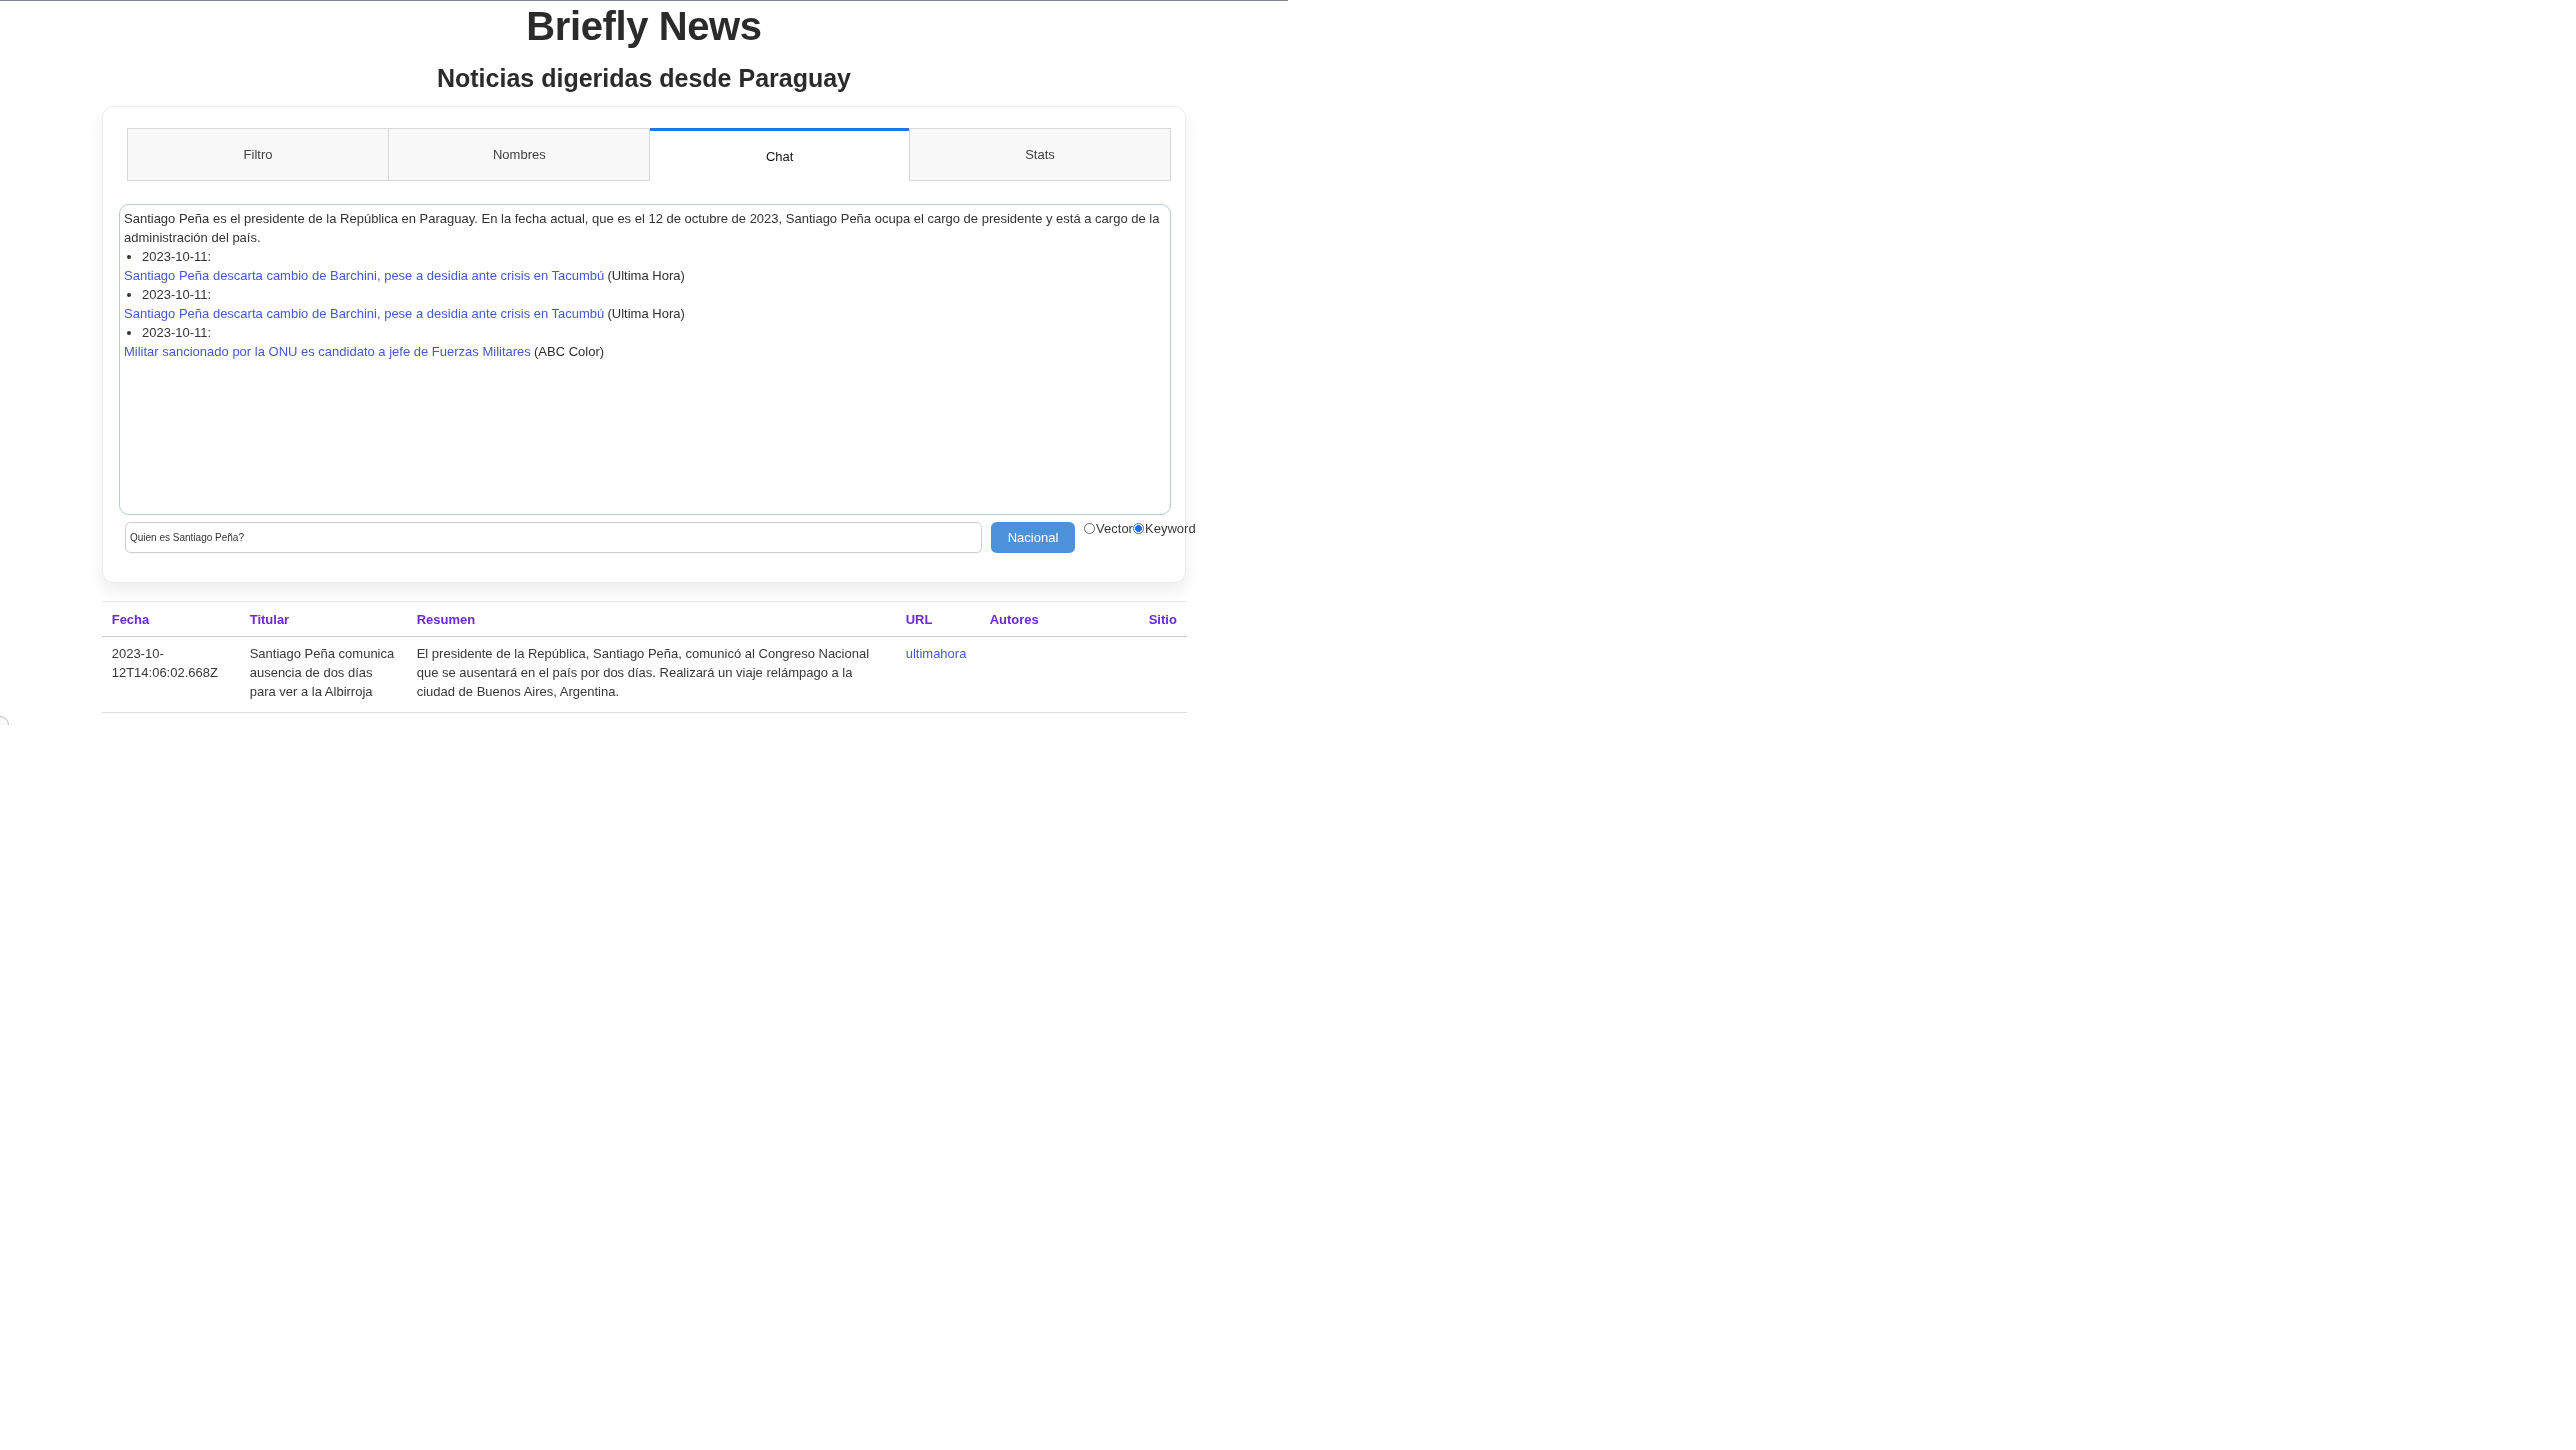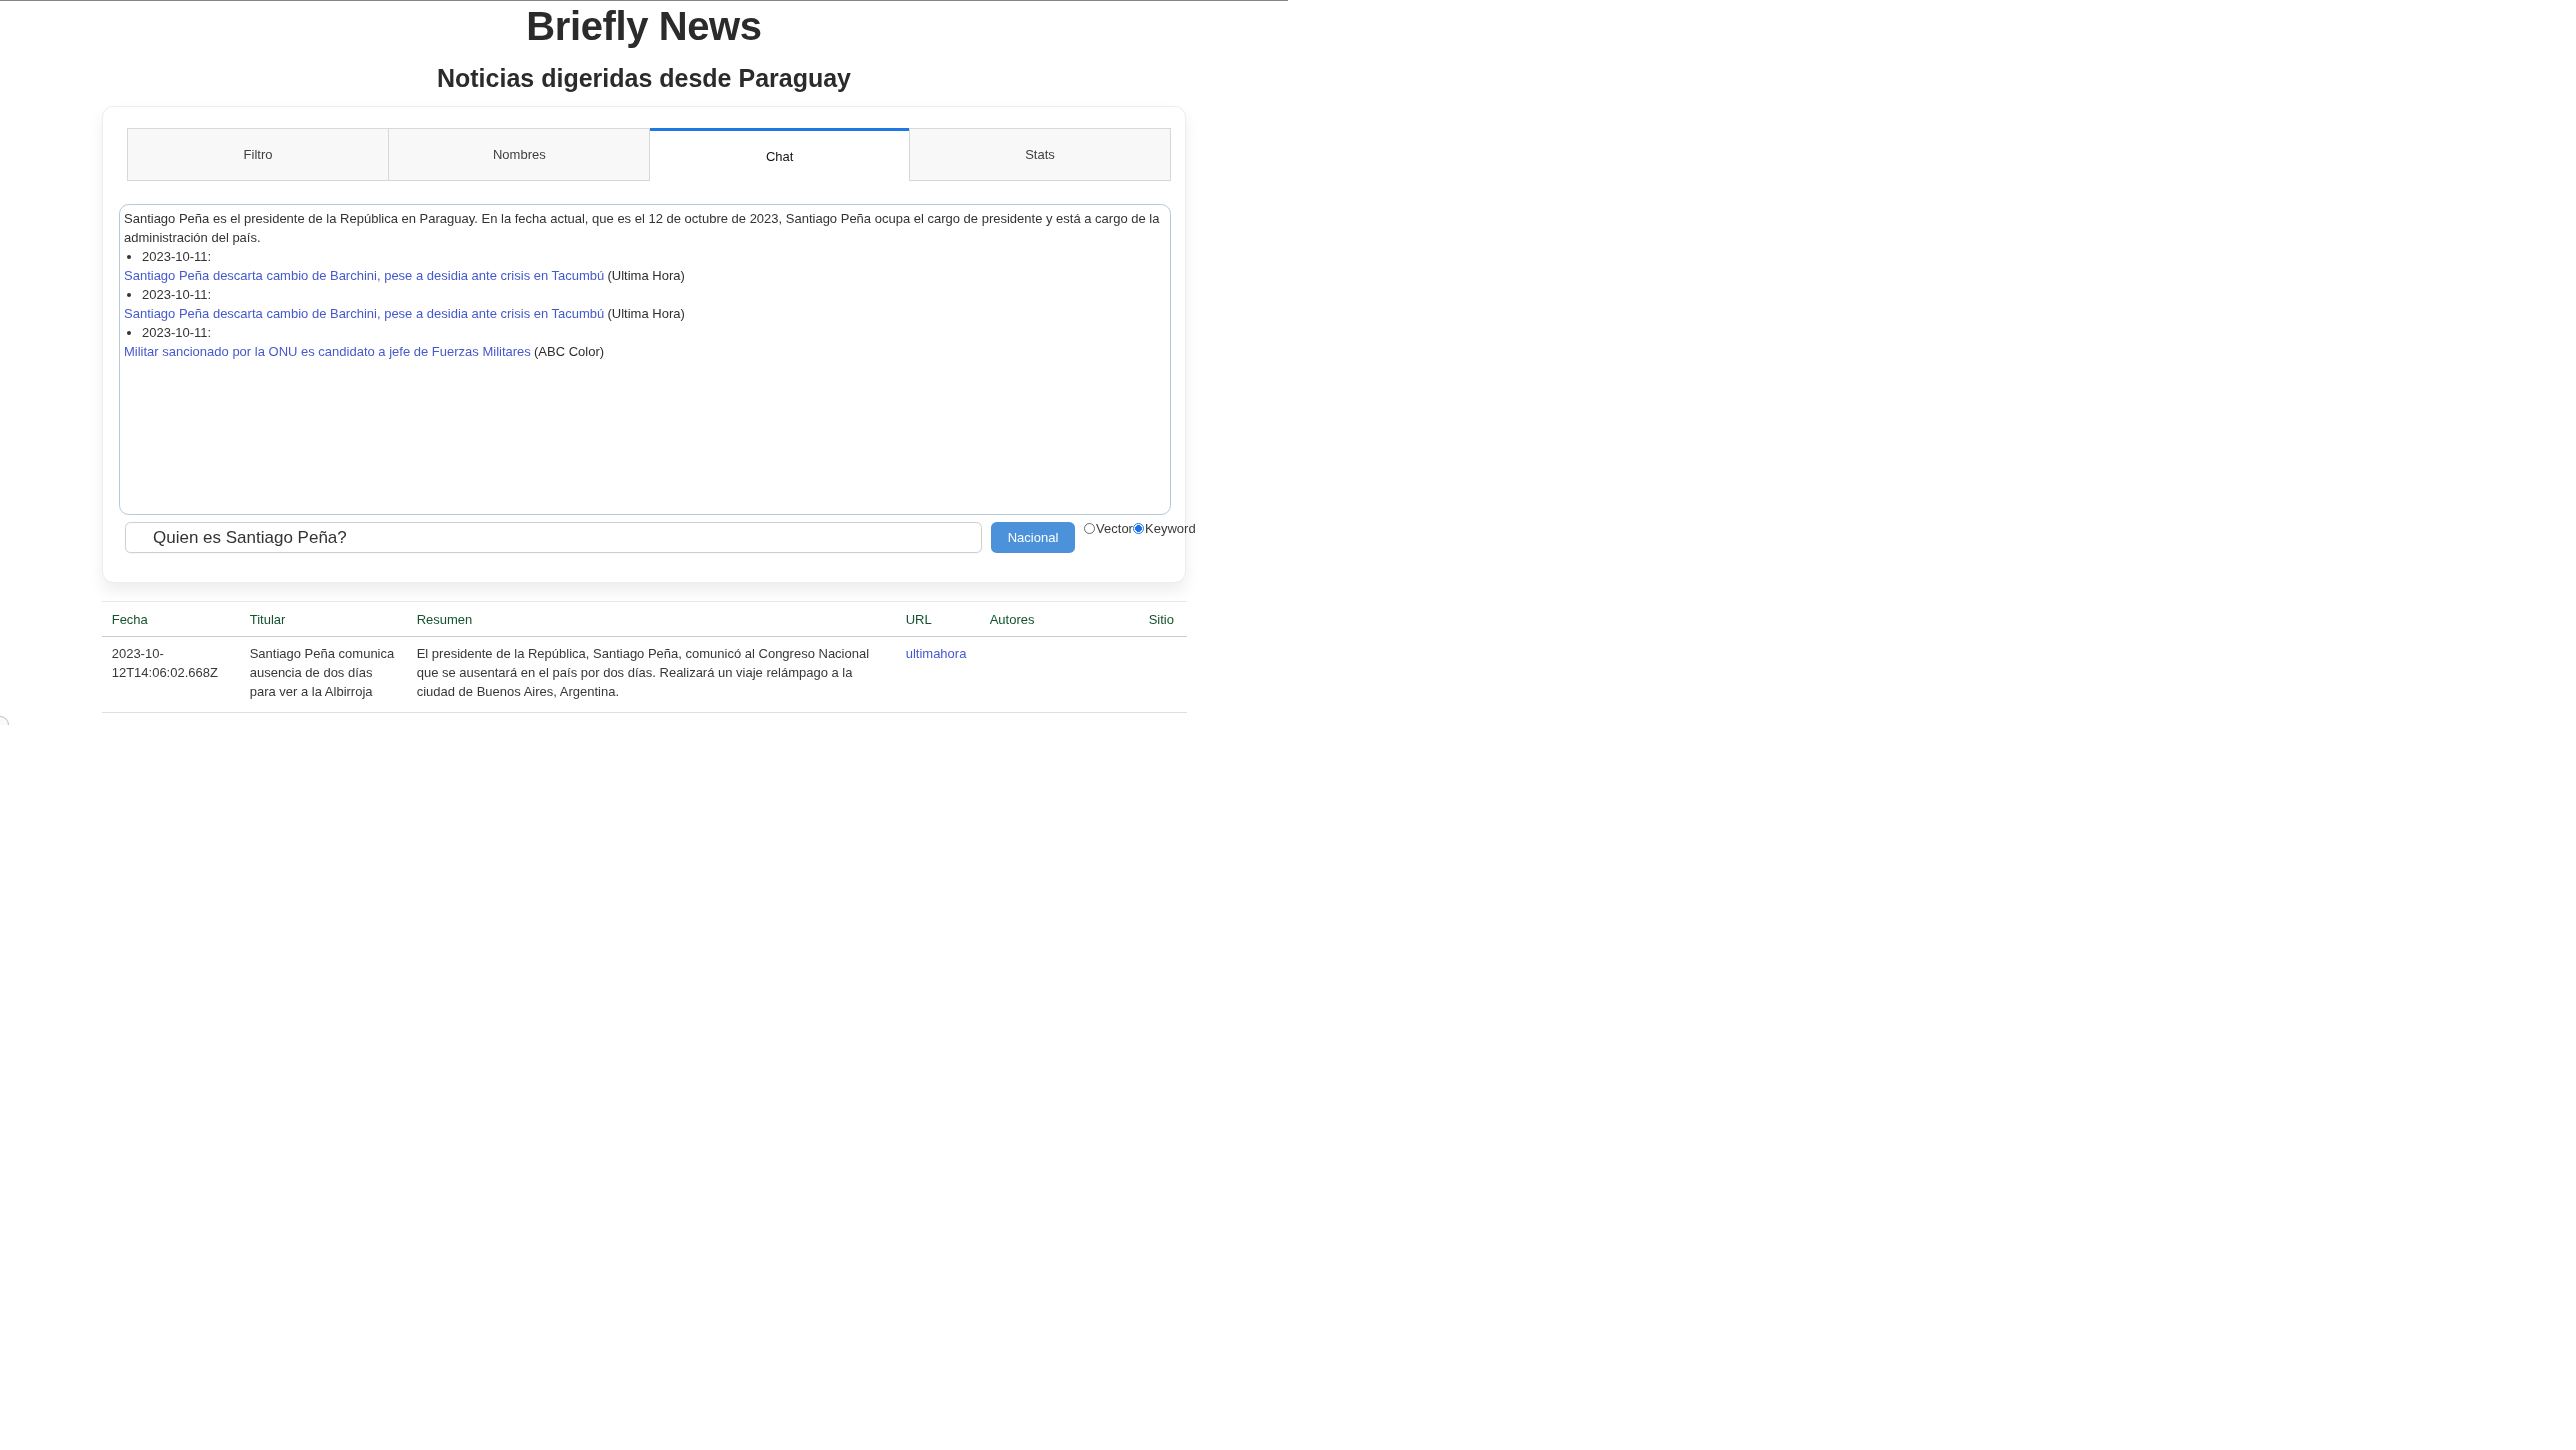--- a/index.html
+++ b/index.html
@@ -49,22 +49,22 @@
   .chat-output p { margin:0; }
   .chat-output ul { margin:0; padding-left:18px; list-style:disc; }
   .chat-output li { margin:0; }
   .link-line { margin-left:-18px; }
   a.chat-link, a.table-link { color:#4559ce; text-decoration:none; cursor:pointer; }
   .link-source { color:#2e2e2e; margin-left:3.2px; }
 
   
   .ask-input {
     position:absolute; left:22px; top:415px; width:857px; height:31px;
-    border:0.8px solid #cfcfcf; border-radius:5.6px; padding:0 27px;
-    font-size:17px; color:#333; font-family:inherit; background:#fff; outline:none;
+    border:0.8px solid #cfcfcf; border-radius:5.6px; padding:0 4px;
+    font-size:10px; color:#333; font-family:inherit; background:#fff; outline:none;
     box-shadow:0 0.8px 1.6px rgba(0,0,0,0.04);
   }
   .ask-button {
     position:absolute; left:888px; top:415px; width:84px; height:31px;
     background:#4b92db; color:#fff; font-size:13px; font-family:inherit;
     border:none; border-radius:5.6px; cursor:pointer;
   }
   .mode-group { position:absolute; left:981px; top:412px; display:flex; }
   .mode-option { display:flex; align-items:center; height:18.5px; font-size:13px; color:#3a3a3a; cursor:pointer; }
   .radio-dot {
@@ -73,21 +73,21 @@
   }
   .radio-dot.checked {
     border:1.6px solid #1a73e8;
     background:radial-gradient(circle, #1a73e8 0 3.2px, #fff 3.6px);
   }
 
   
   .news-table-wrap { position:absolute; left:102px; top:600px; width:1084px; }
   table.news { width:1084px; border-collapse:collapse; table-layout:fixed; border-top:0.8px solid #e6e6e6; }
   table.news th {
-    text-align:left; font-size:13px; font-weight:400; color:#14532d;
+    text-align:left; font-size:13px; font-weight:700; color:#6d28d9;
     padding:9.7px 9.7px; border-bottom:0.8px solid #cbcbcb; vertical-align:middle;
   }
   table.news td {
     font-size:13px; color:#383838; line-height:19px; vertical-align:top;
     padding:6.5px 9.7px 11.3px 9.7px; border-bottom:0.8px solid #dedede;
     overflow-wrap:break-word;
   }
 
   
   .corner-circle {

